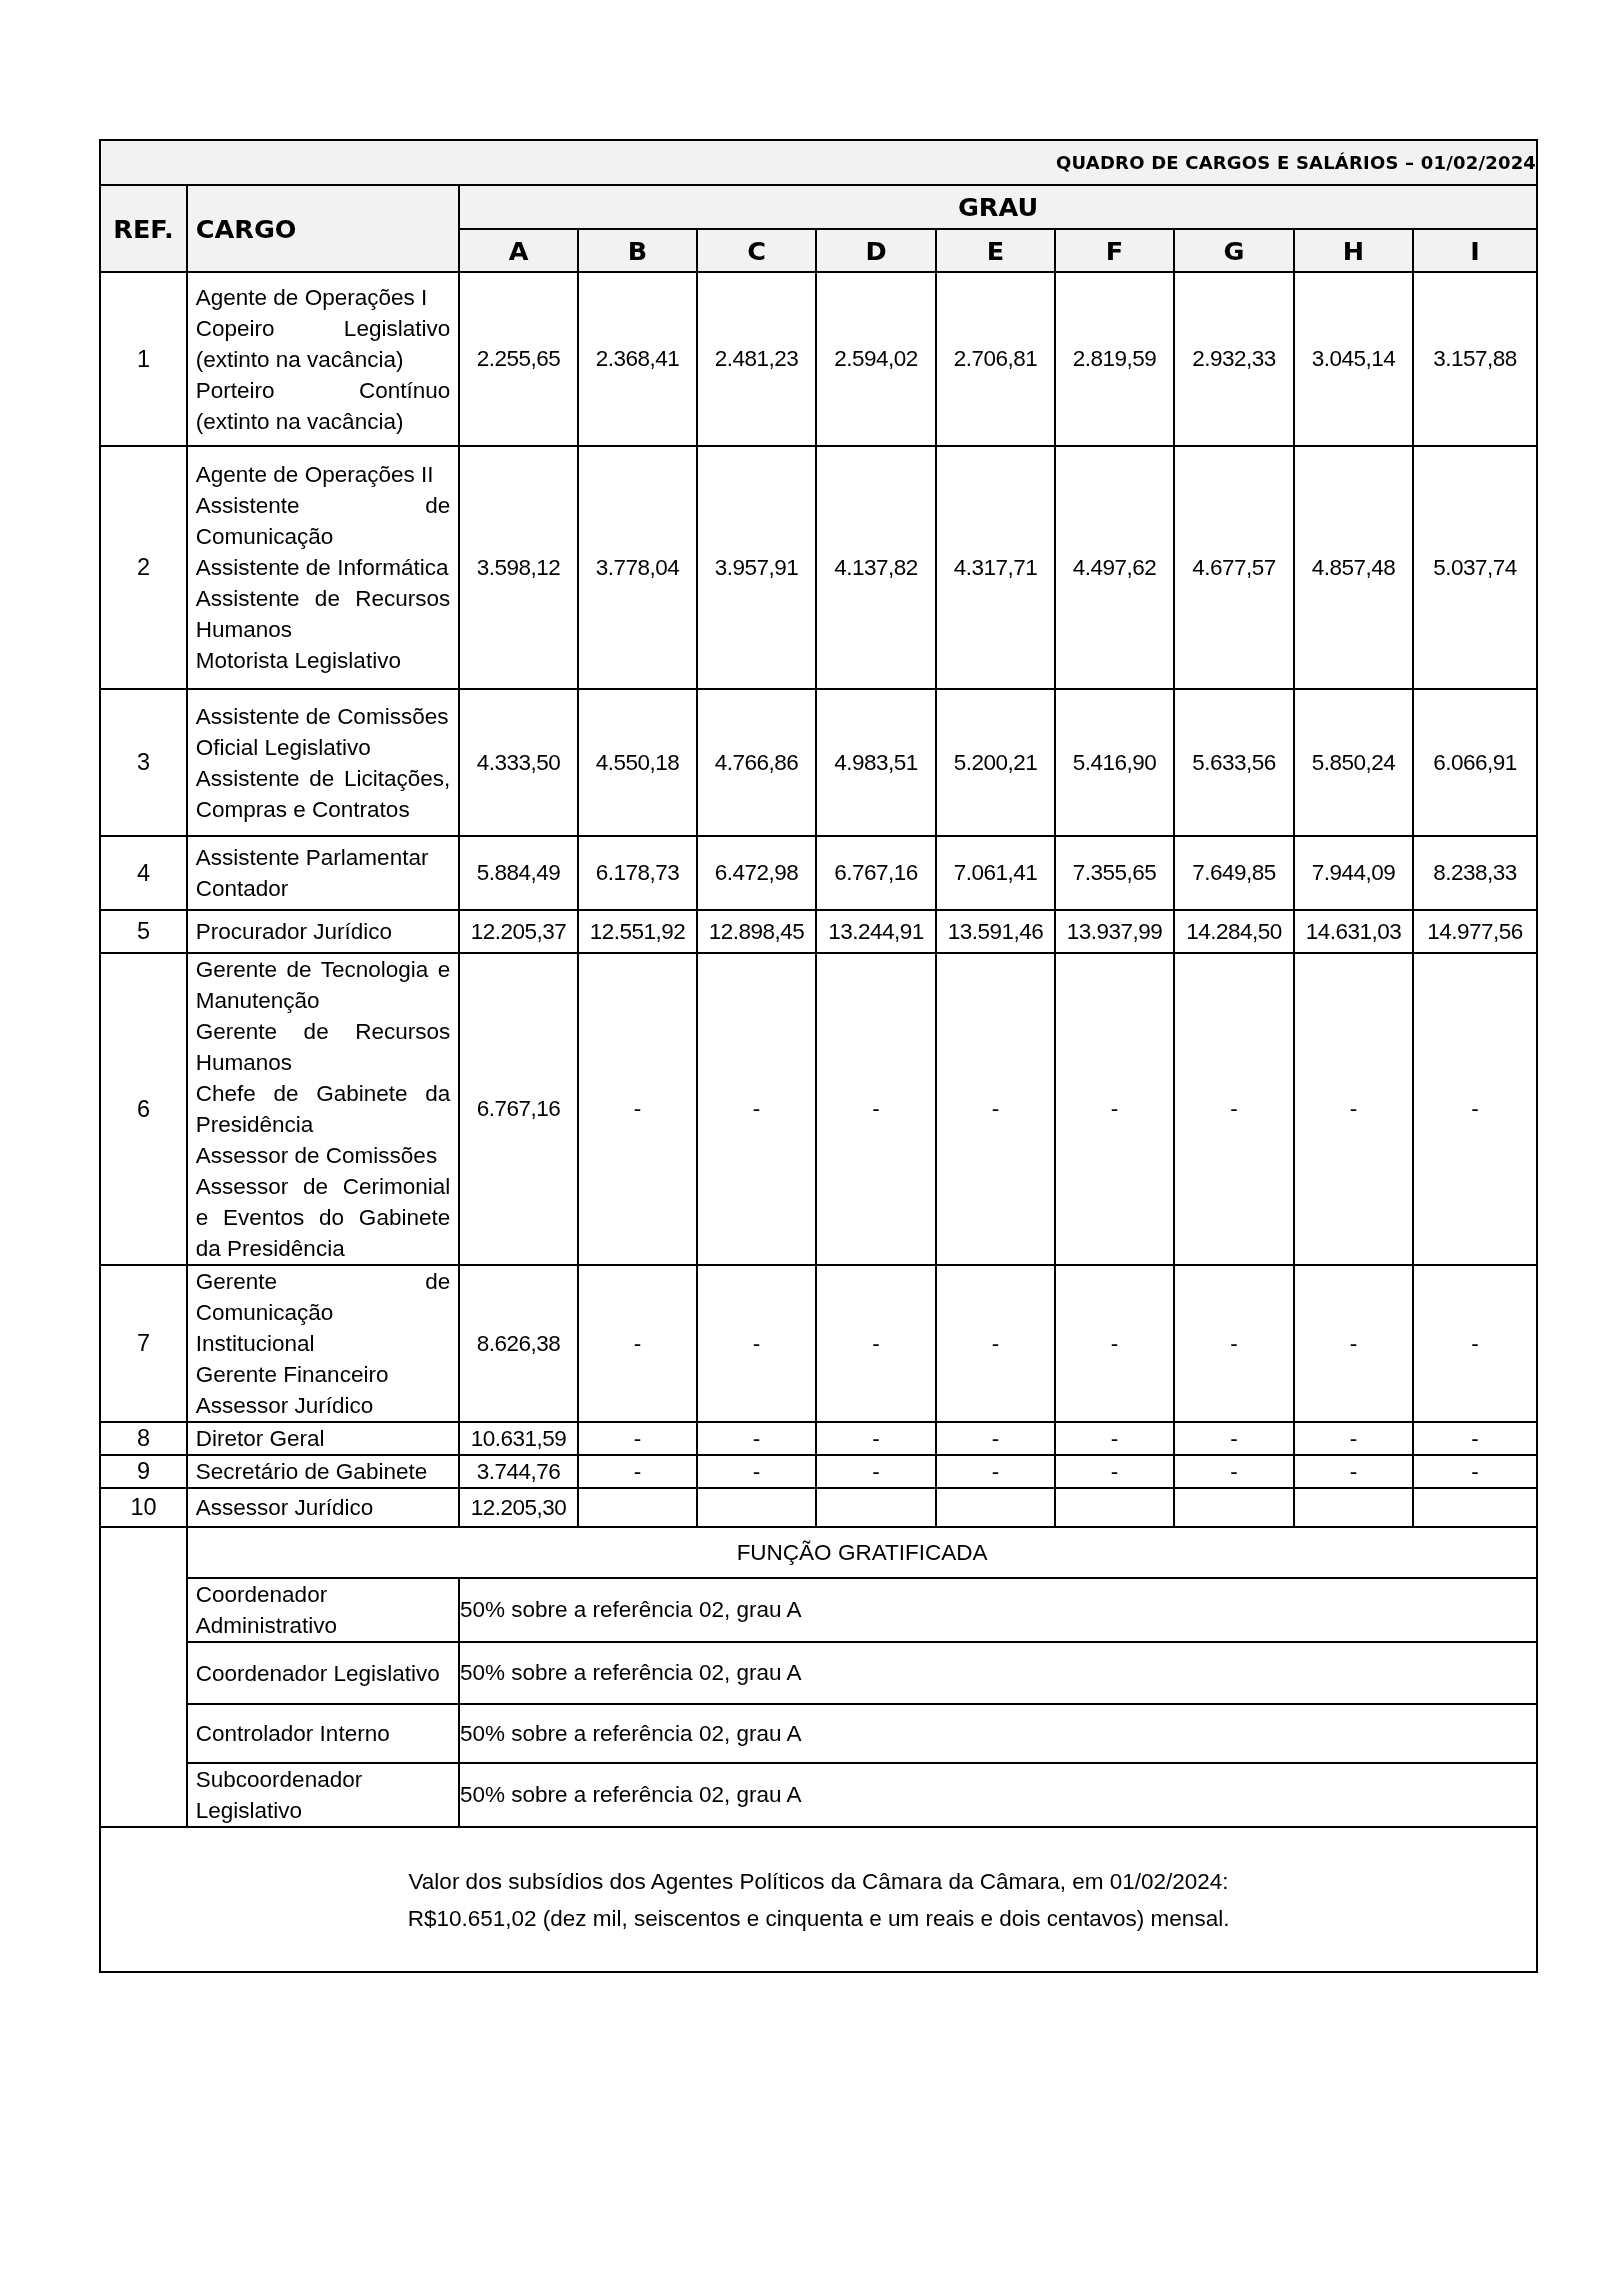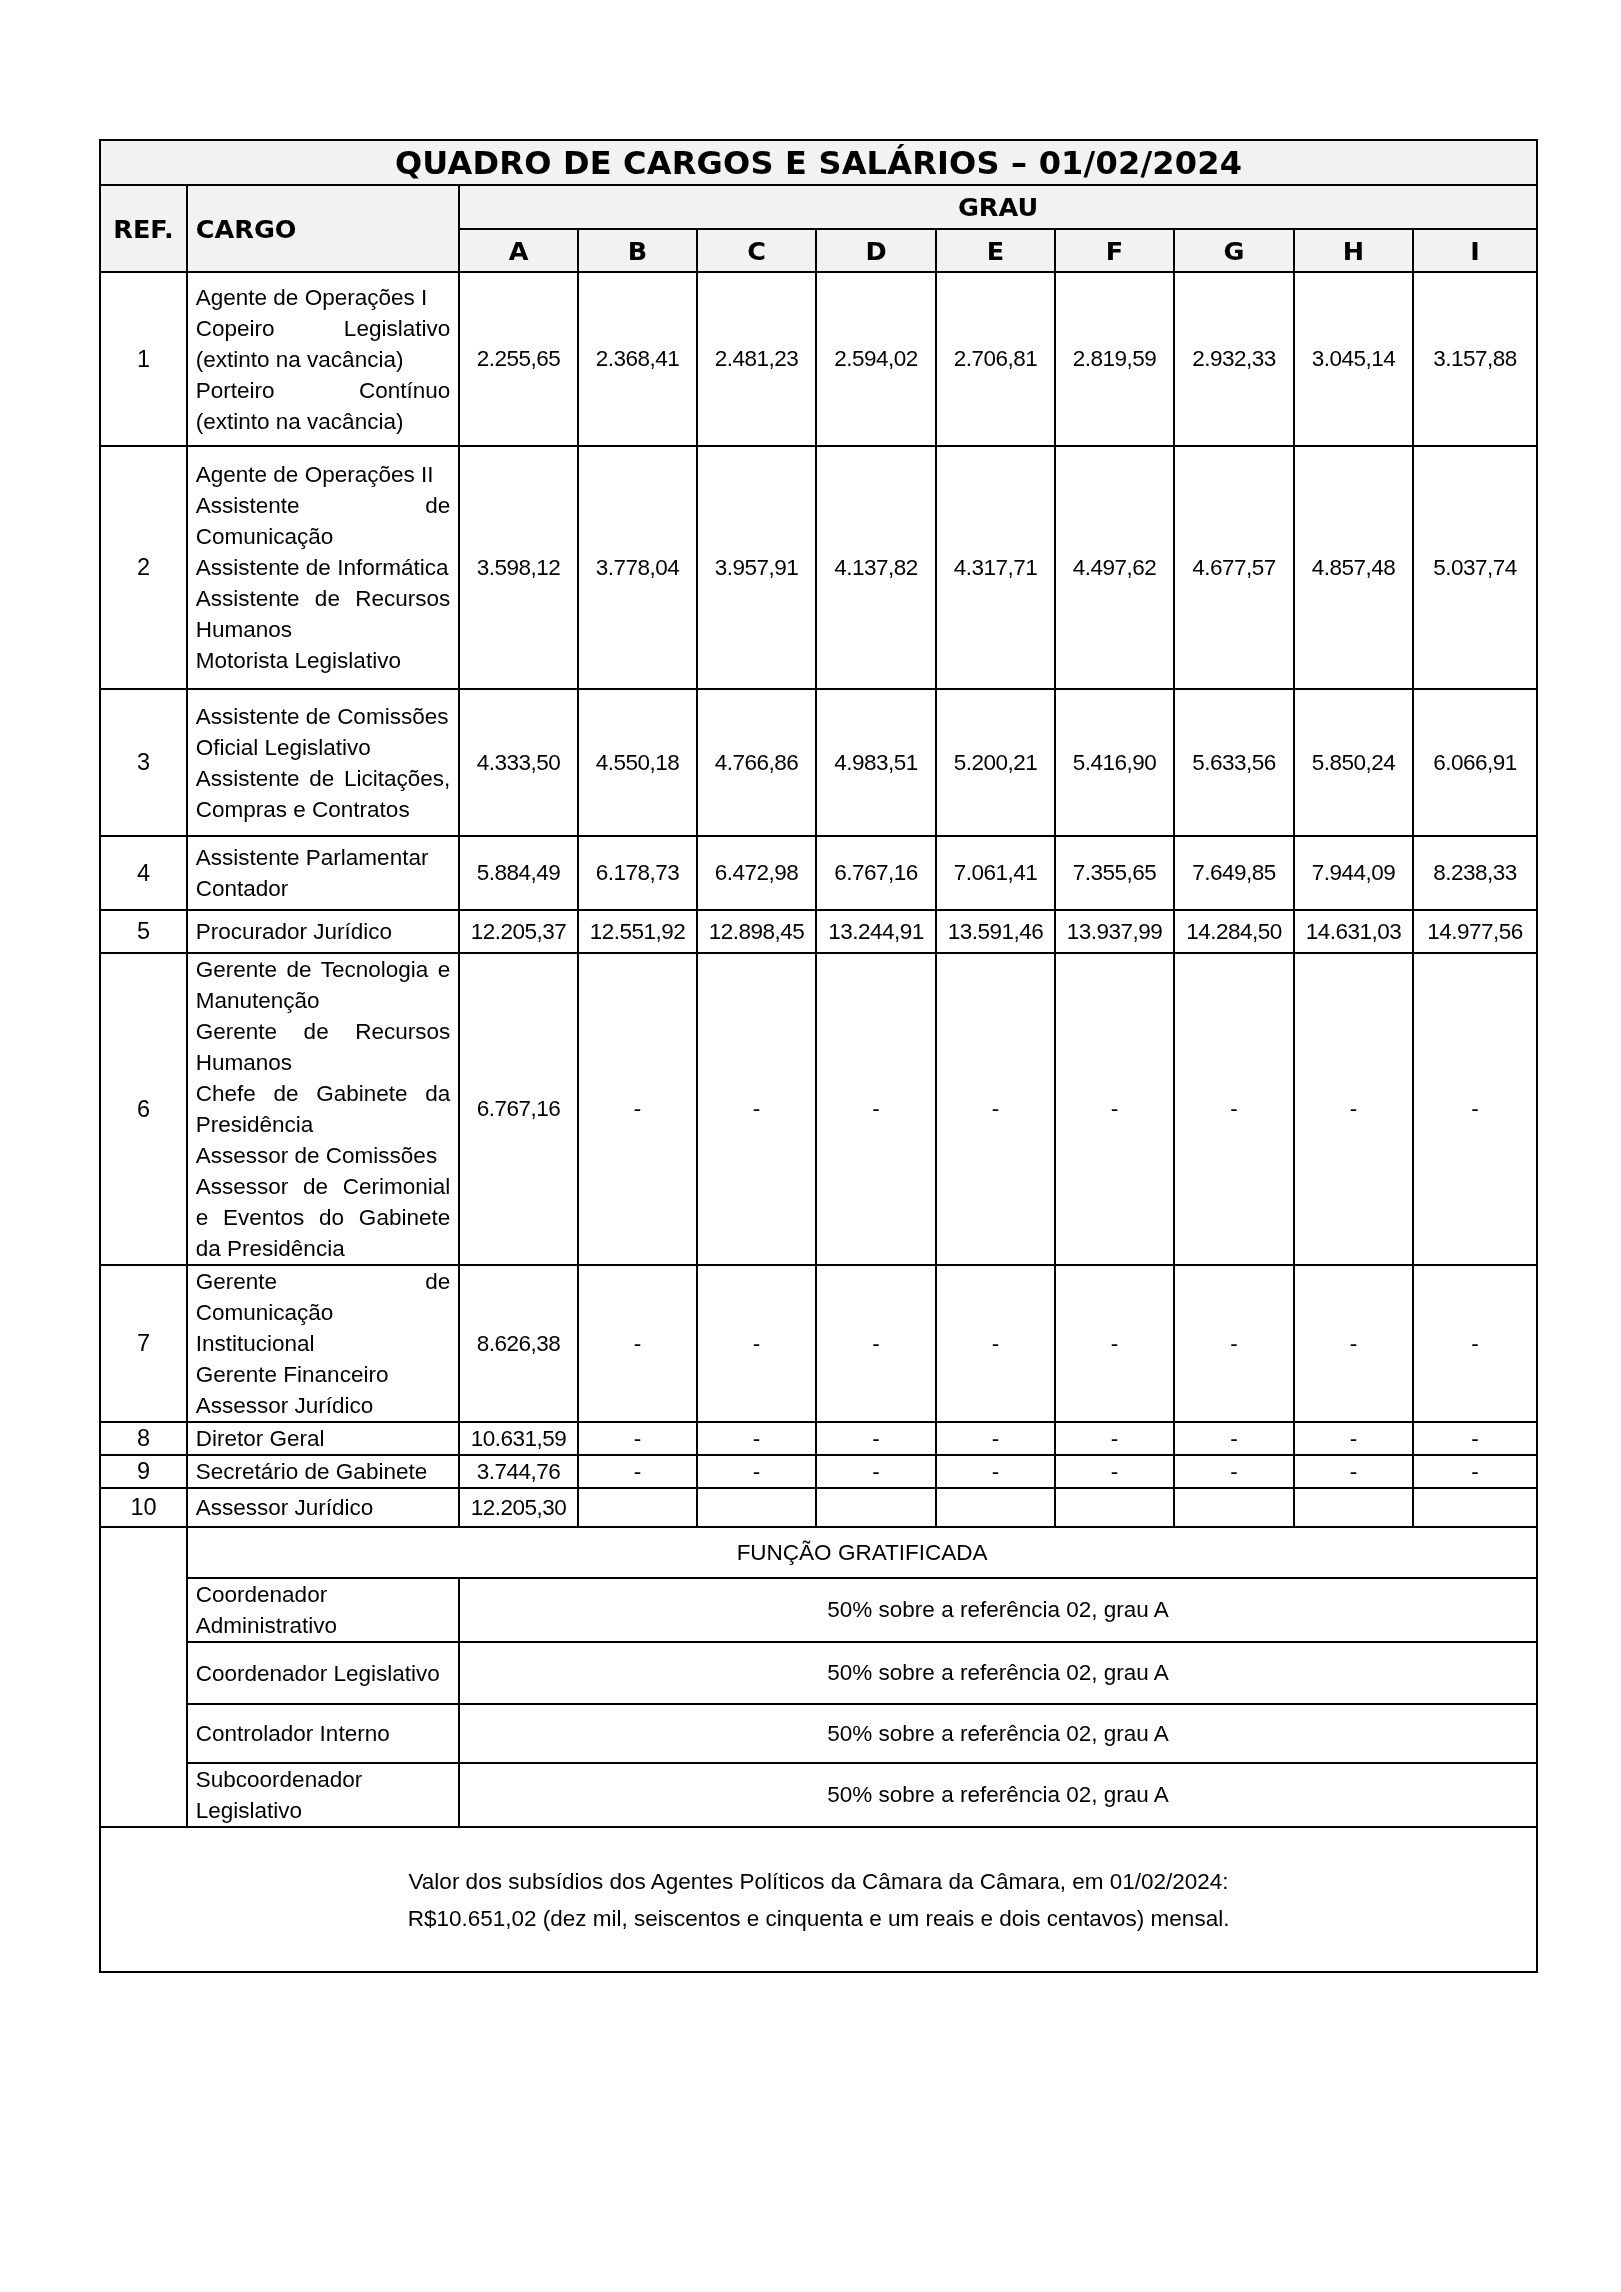--- a/index.html
+++ b/index.html
@@ -1,33 +1,33 @@
 <!DOCTYPE html>
 <html><head>
 <meta charset="utf-8">
 <style>
   html, body { margin: 0; padding: 0; background: #ffffff; }
   body { width: 1621px; height: 2293px; position: relative; font-family: "Liberation Sans", sans-serif; color: #000; }
   .page { position: absolute; left: 99px; top: 139px; width: 1434px; }
   table.quadro { border-collapse: collapse; width: 1434px; table-layout: fixed; }
   table.quadro td, table.quadro th { border: 2px solid #000; padding: 0; }
   .hdr { background: #f2f2f2; font-weight: bold; font-family: "DejaVu Sans", sans-serif; }
-  .title { height: 43px; text-align: center; font-size: 32px; letter-spacing: 0.2px; }
+  .title { height: 43px; text-align: right; font-size: 18px; letter-spacing: 0.2px; }
   .grau { height: 42px; text-align: center; font-size: 25.5px; }
   .letter { height: 41px; text-align: center; font-size: 25.5px; }
   .refh { text-align: center; font-size: 25.5px; }
   .cargoh { text-align: left; padding-left: 7.8px !important; font-size: 25.5px; }
   .ref { text-align: center; font-size: 23.5px; vertical-align: middle; }
   .cargo { font-size: 22.5px; line-height: 31px; padding: 0 7.8px 0 7.8px !important; text-align: justify; vertical-align: middle; }
   .cargo div { text-align: justify; text-align-last: left; }
   .val { text-align: center; font-size: 22.5px; vertical-align: middle; letter-spacing: -0.5px; margin-left: 32px; }
   .dash { text-align: center; font-size: 22.5px; vertical-align: middle; }
   .fg-title { text-align: center; font-size: 22.5px; height: 49px; border-radius: 24px; }
   .fg-cargo { font-size: 22.5px; line-height: 31px; padding: 0 7.8px !important; vertical-align: middle; }
-  .fg-val { text-align: center; font-size: 22.5px; vertical-align: middle; }
+  .fg-val { font-size: 22.5px; vertical-align: middle; }
   .note { text-align: center; font-size: 22.5px; line-height: 37px; height: 143px; vertical-align: middle; }
 </style>
 </head>
 <body>
 
 <div class="page">
   <table class="quadro">
     <colgroup>
       <col style="width:87px">
         <col style="width:272px">

